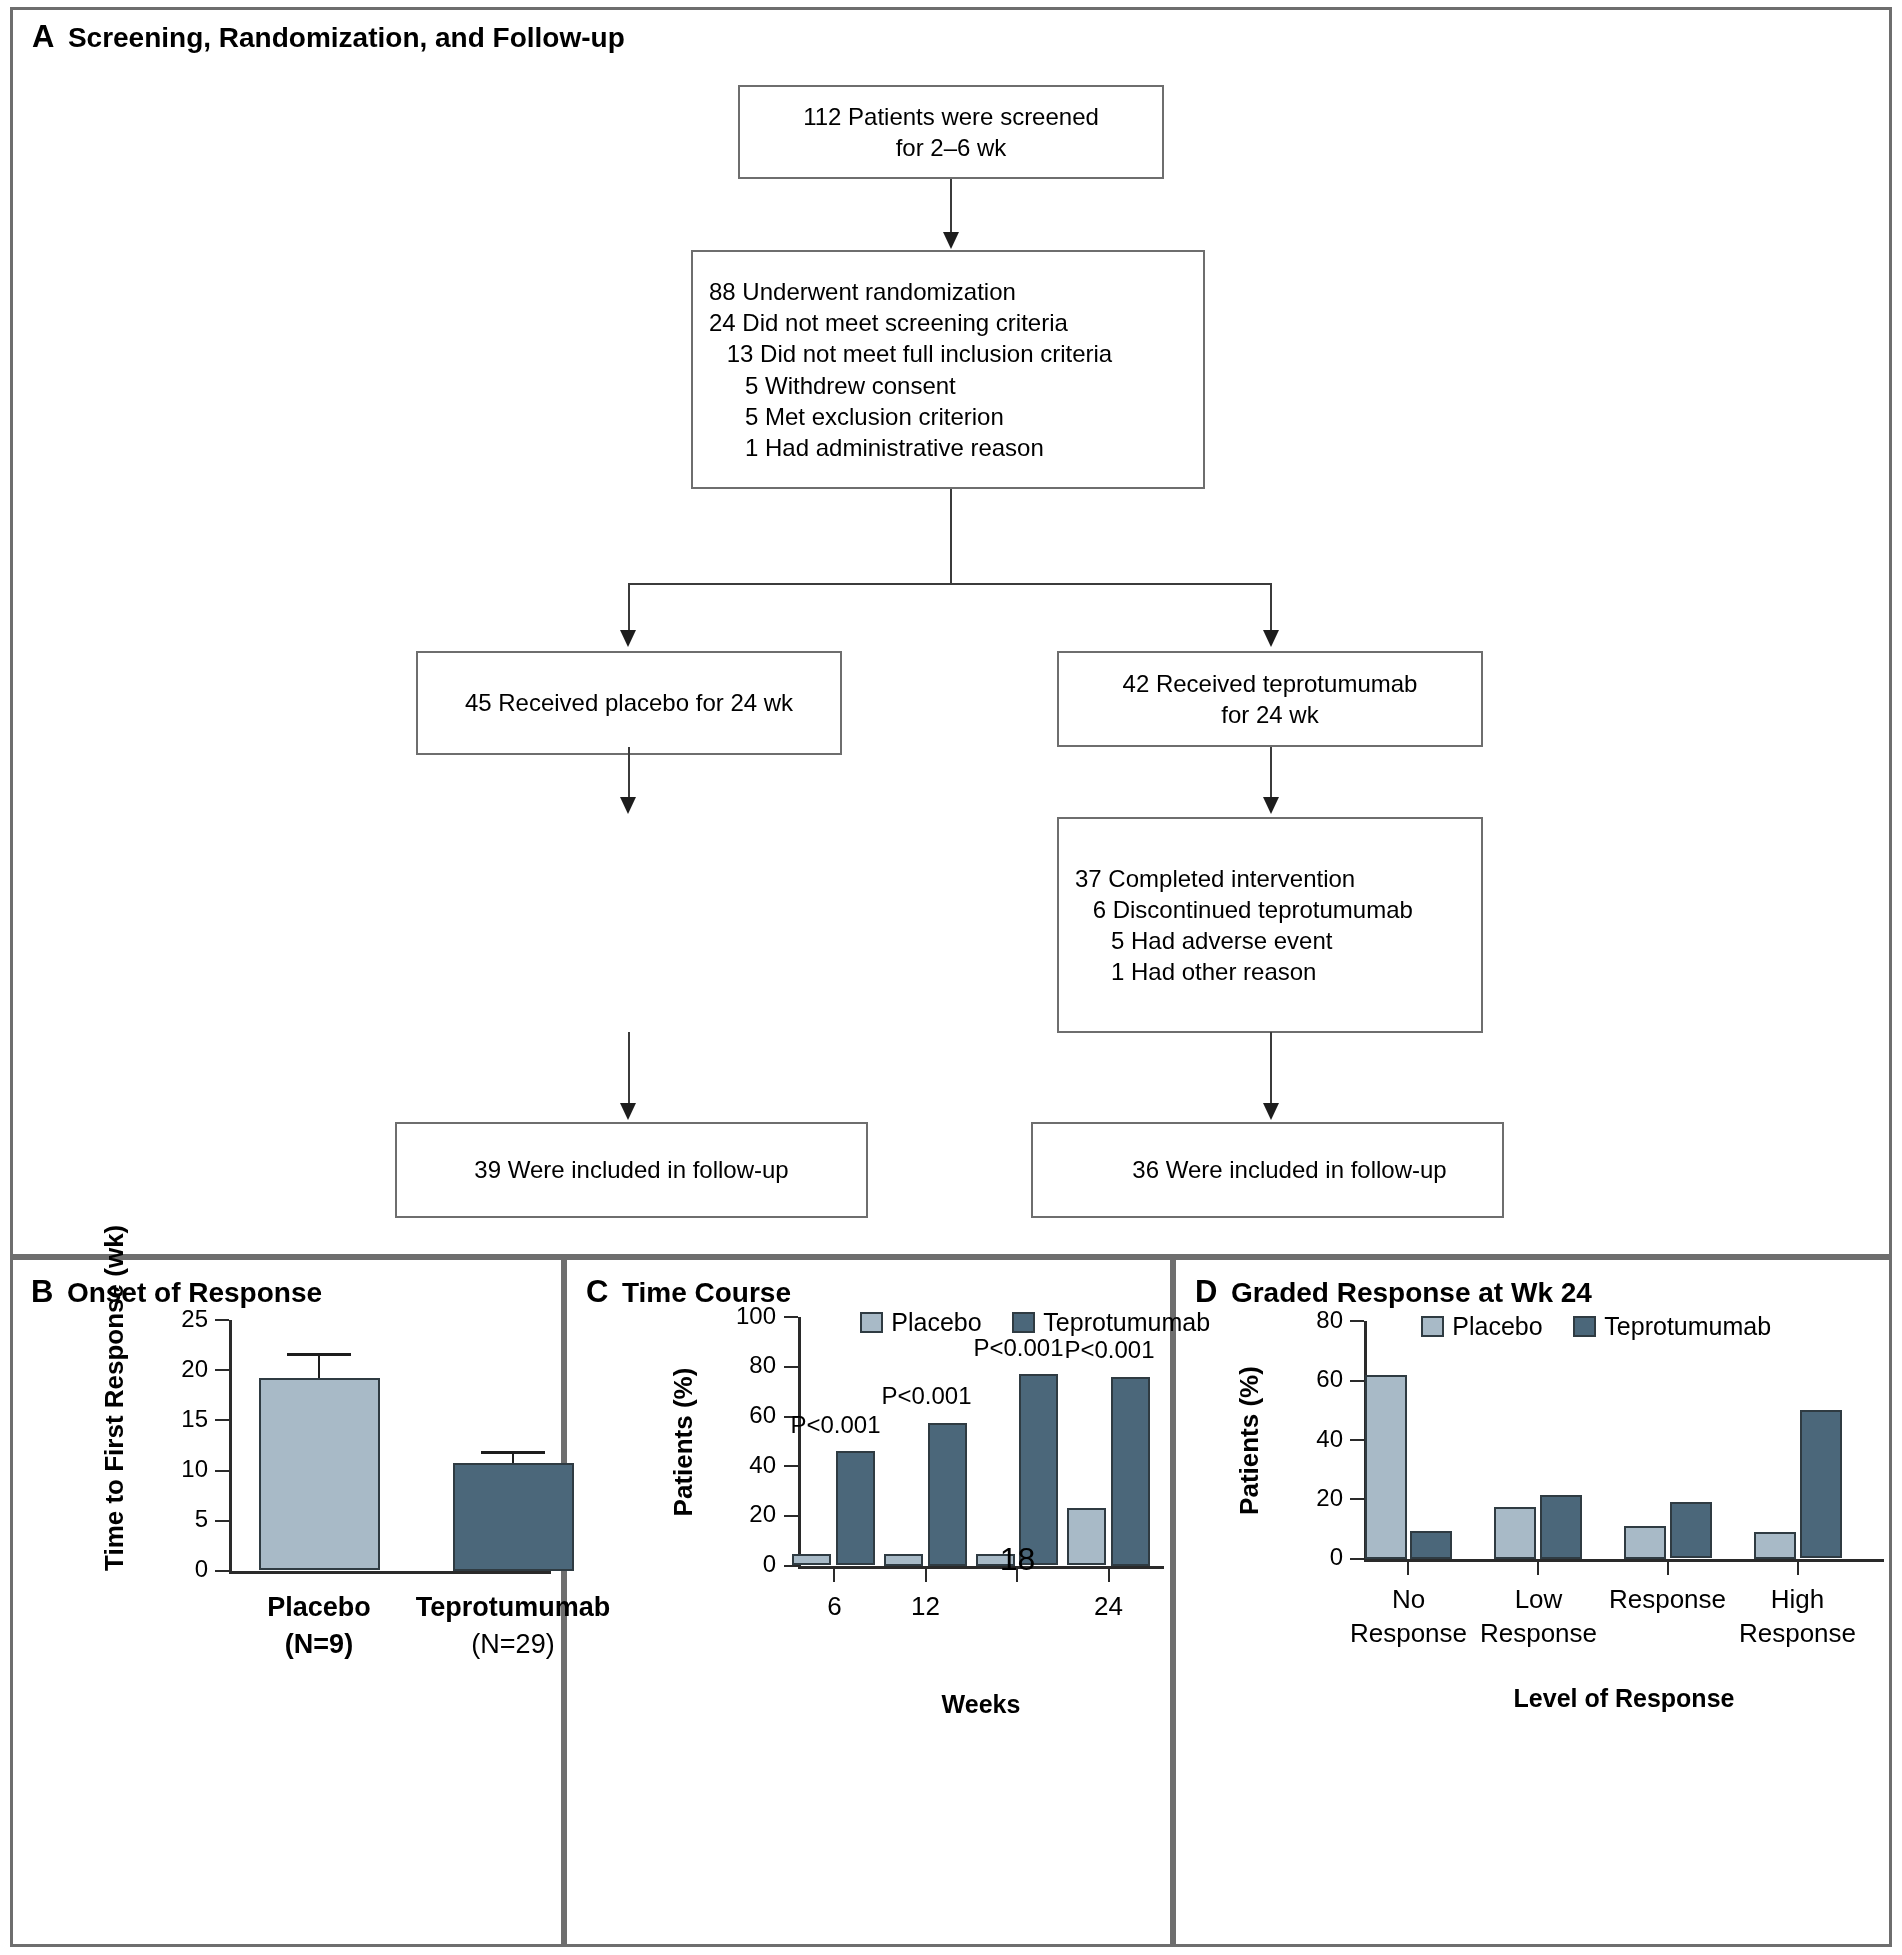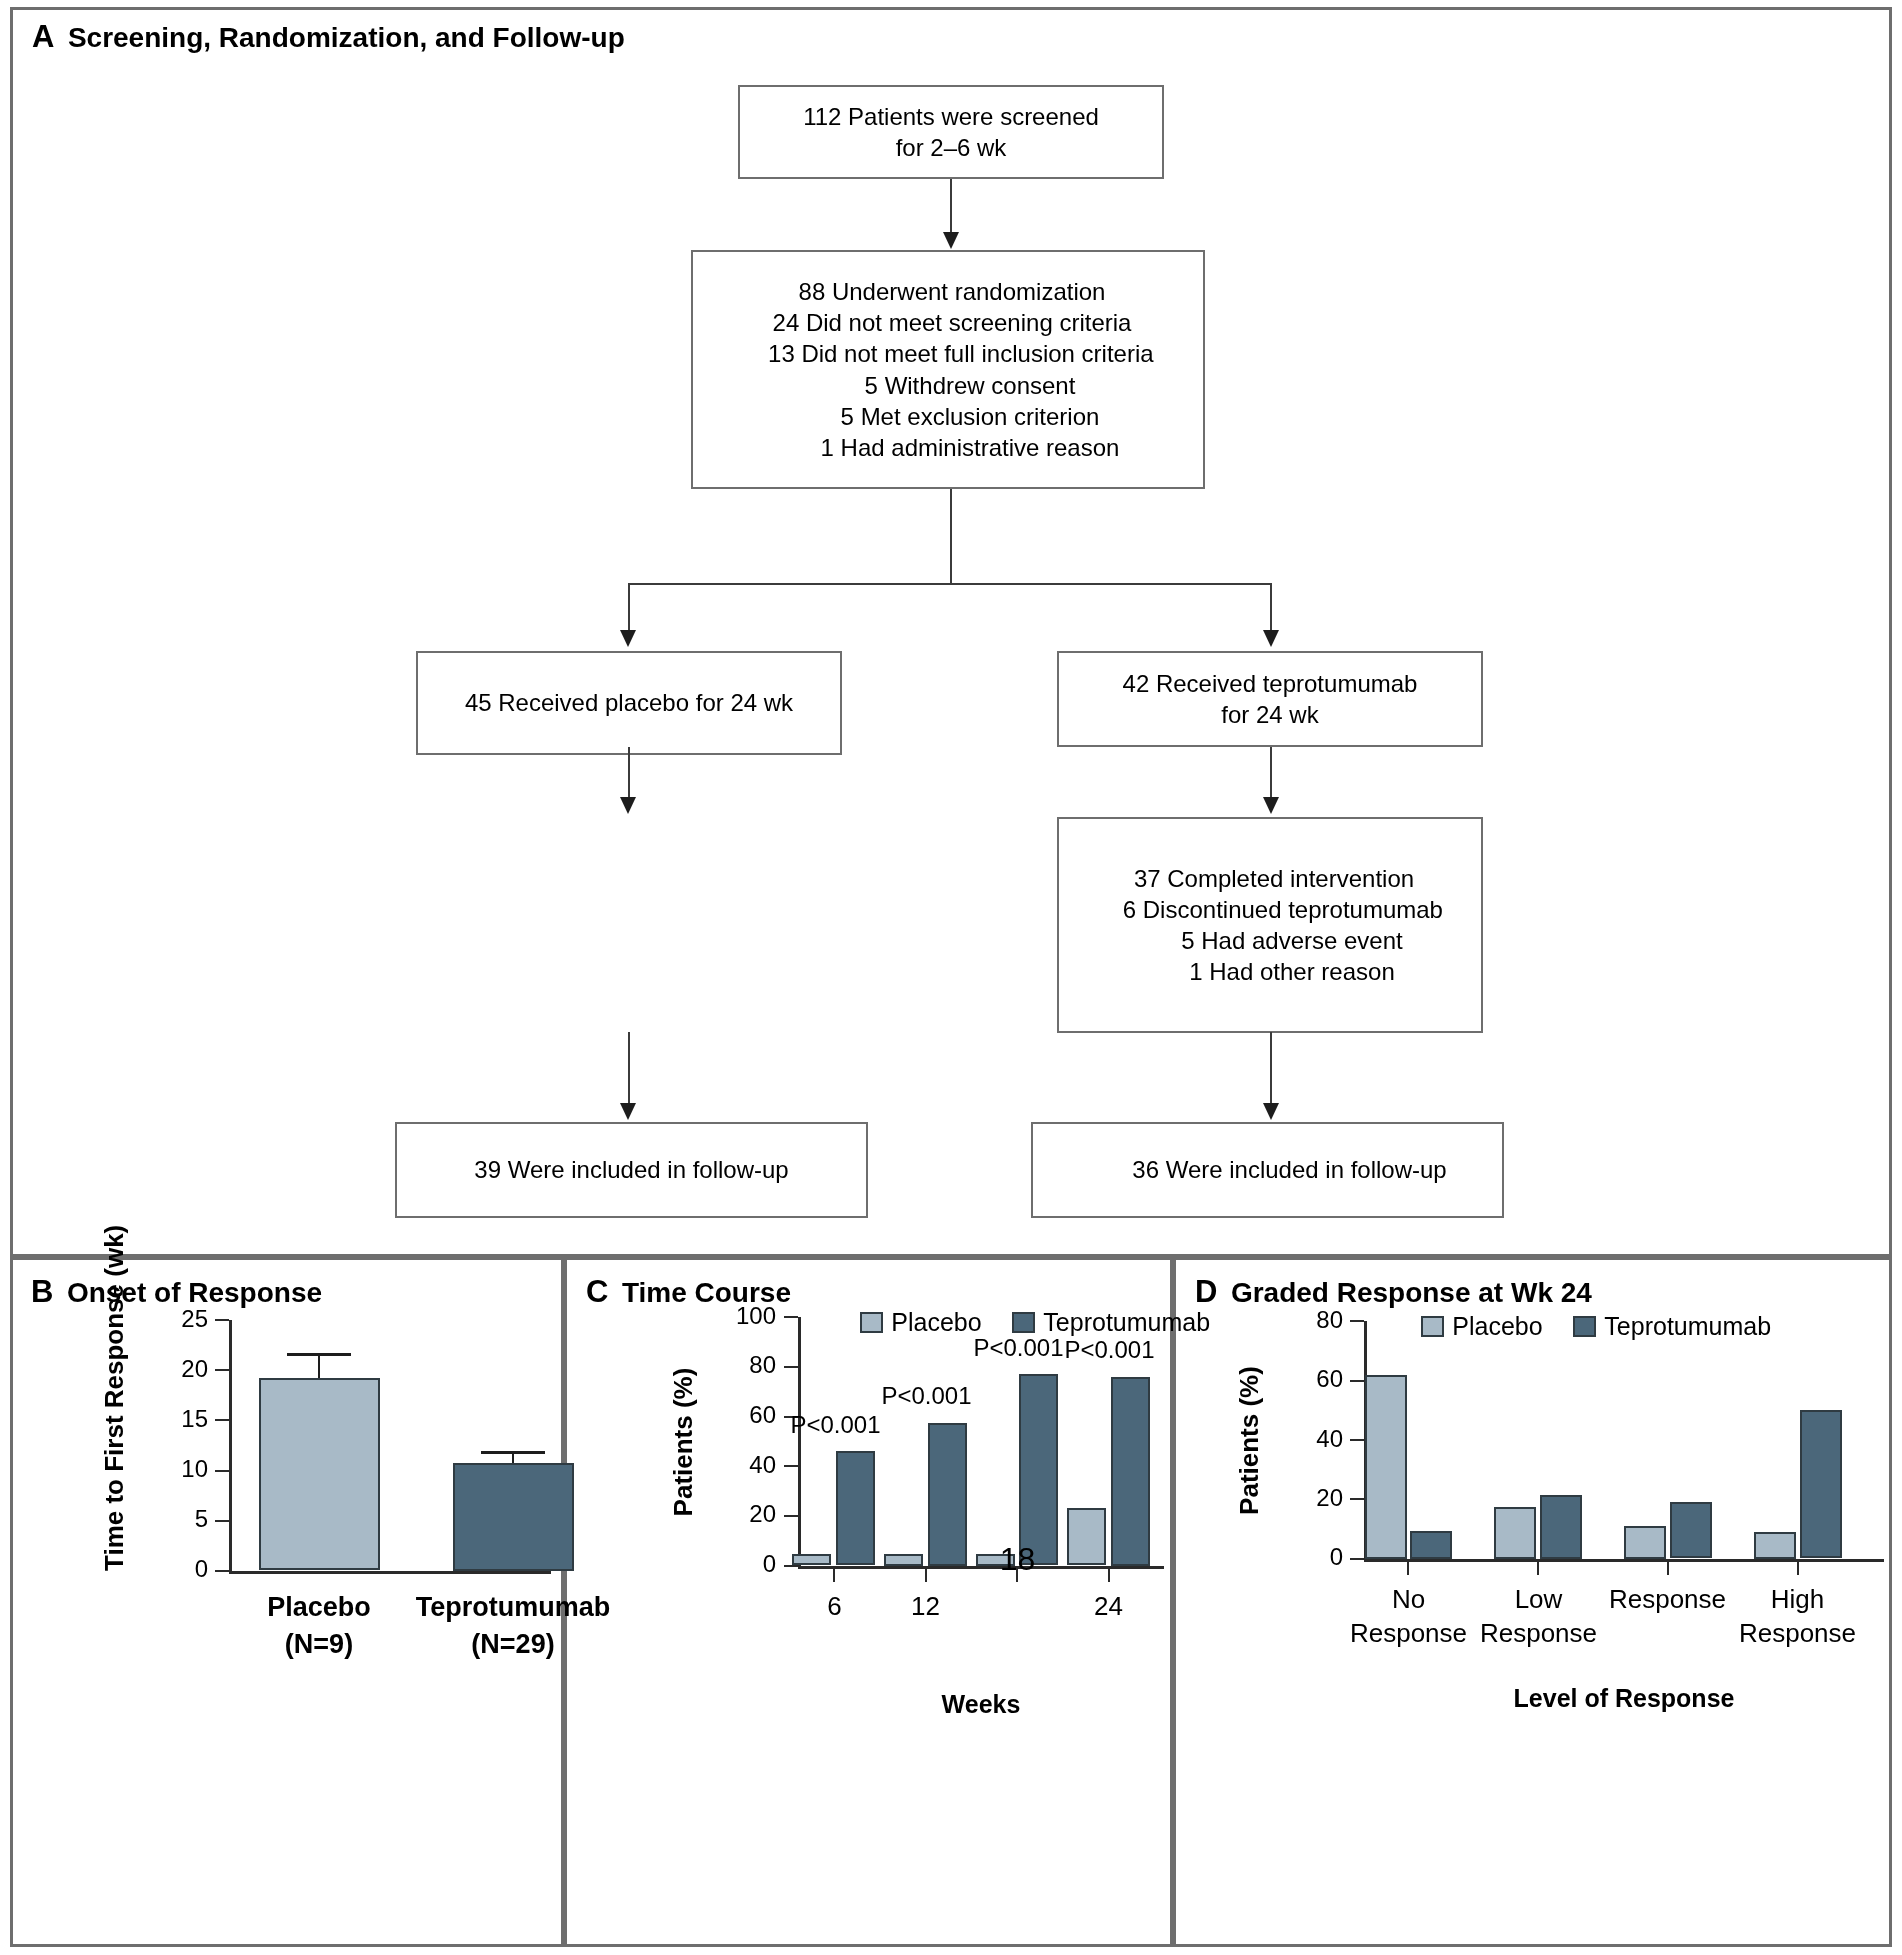--- a/index.html
+++ b/index.html
@@ -20,21 +20,21 @@
   #head-a{left:32px;top:21px;}
   #head-b{left:31px;top:1276px;}
   #head-c{left:586px;top:1276px;}
   #head-d{left:1195px;top:1276px;}
 
   
   .fbox{position:absolute;box-sizing:border-box;border:2.6px solid #6e6e6e;background:#fff;
         display:flex;flex-direction:column;justify-content:center;}
   .fbox.center{align-items:center;text-align:center;}
   .fline{font-size:24px;line-height:1.30;white-space:pre;}
-  .fbox.left{padding-left:8px;align-items:center;}
+  .fbox.left{padding-left:16px;}
   .ind0{padding-left:0px;}
   .ind1{padding-left:17.7px;}
   .ind2{padding-left:36px;}
   .ind3{padding-left:58px;}
 
   #box-screen{left:738px;top:85px;width:426px;height:94px;}
   #box-rand  {left:691px;top:250px;width:514px;height:239px;}
   #box-plac  {left:416px;top:651px;width:426px;height:104px;}
   #box-tepro {left:1057px;top:651px;width:426px;height:96px;}
   #box-placdisc {left:416px;top:817px;width:426px;height:216px;}
@@ -162,21 +162,21 @@
       <div class="axistitle vert" style="left: 99px; top: 1571px; width: 250px; text-align: center; font-size: 26px;">Time to First Response (wk)</div>
       <div class="bar" style="left: 259px; top: 1378px; width: 121px; height: 192px; background: rgb(168, 186, 199);"></div>
       <div class="errbar-v" style="left: 318px; top: 1353px; height: 25px;"></div>
       <div class="errbar-h" style="left: 287px; top: 1353px; width: 64px;"></div>
       <div class="xlab" style="left: 186px; top: 1592px; width: 266px; font-weight: bold; font-size: 27px;">Placebo</div>
       <div class="xlab" style="left: 186px; top: 1629px; width: 266px; font-weight: bold; font-size: 27px;">(N=9)</div>
       <div class="bar" style="left: 453px; top: 1463px; width: 121px; height: 108px; background: rgb(75, 103, 122);"></div>
       <div class="errbar-v" style="left: 512px; top: 1451px; height: 12px;"></div>
       <div class="errbar-h" style="left: 481px; top: 1451px; width: 64px;"></div>
       <div class="xlab" style="left: 380px; top: 1592px; width: 266px; font-weight: bold; font-size: 27px;">Teprotumumab</div>
-      <div class="xlab" style="left: 380px; top: 1629px; width: 266px; font-weight: bold; font-size: 27px;">(N=29)</div>
+      <div class="xlab" style="left: 380px; top: 1629px; width: 266px; font-weight: normal; font-size: 27px;">(N=29)</div>
     </div>
 
   <div class="plot" id="plot-c">
       <div class="axisline" style="left: 798px; top: 1317px; width: 2.6px; height: 249px;"></div>
       <div class="axisline" style="left: 798px; top: 1566px; width: 366px; height: 2.6px;"></div>
       <div class="tick" style="left: 784px; top: 1565px;"></div>
       <div class="ylab" style="left: 688px; top: 1550px; width: 88px;">0</div>
       <div class="tick" style="left: 784px; top: 1515px;"></div>
       <div class="ylab" style="left: 688px; top: 1500px; width: 88px;">20</div>
       <div class="tick" style="left: 784px; top: 1465px;"></div>

